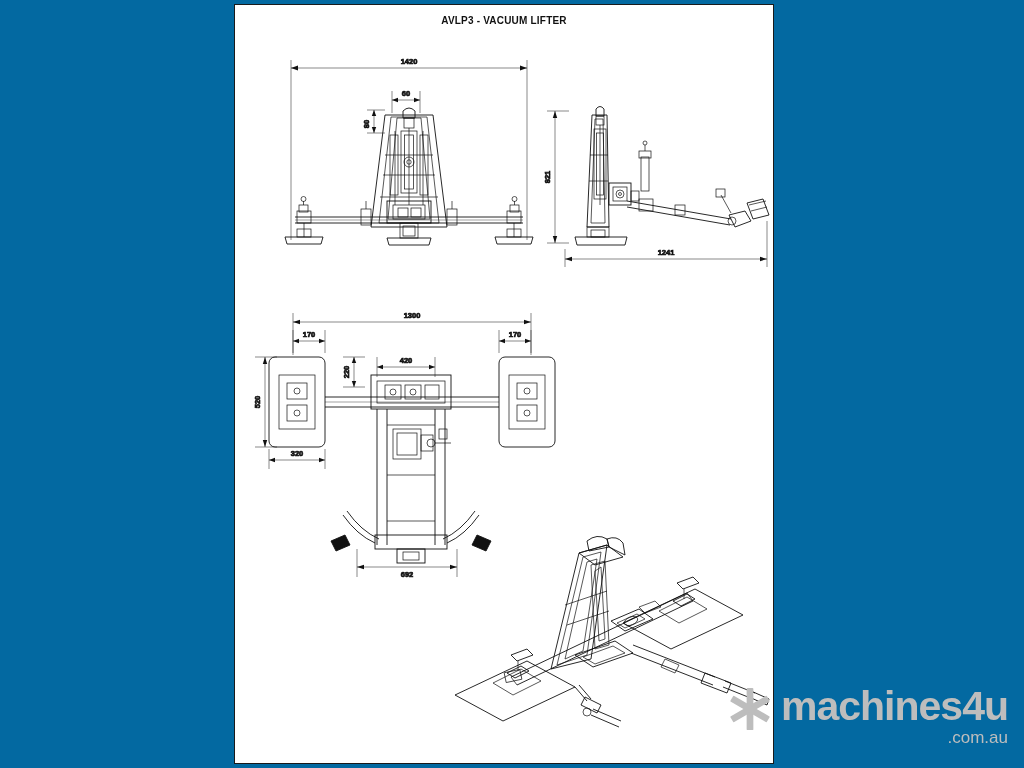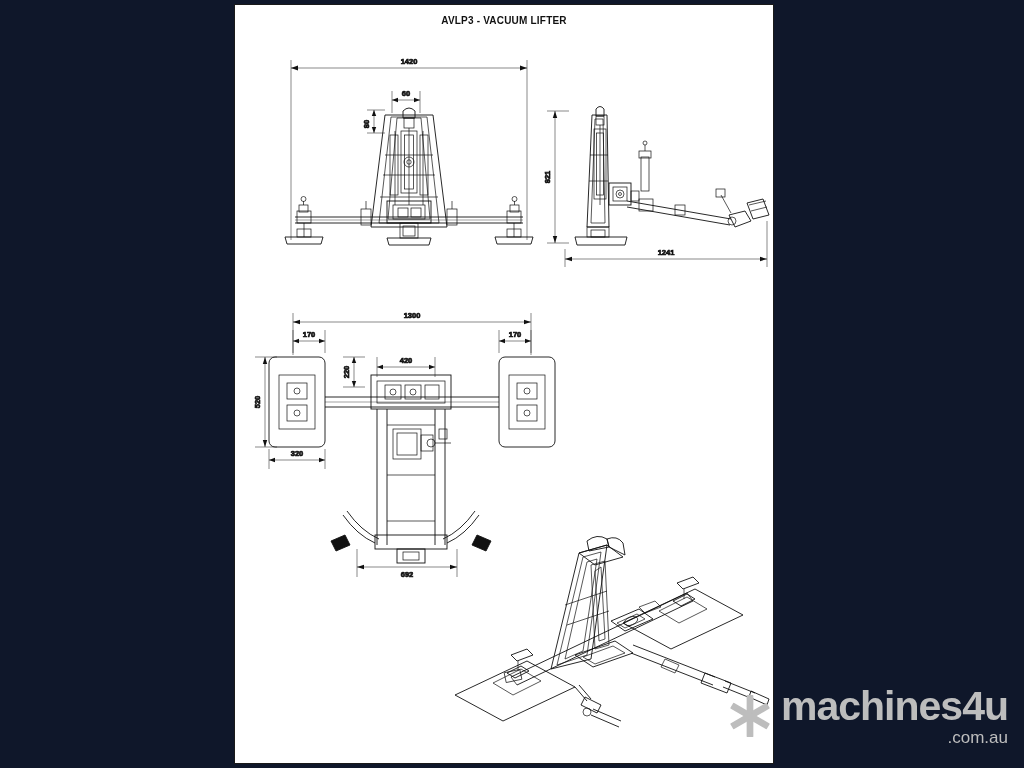--- a/index.html
+++ b/index.html
@@ -12,21 +12,21 @@
     height: 768px;
     font-family: "Liberation Sans", sans-serif;
     overflow: hidden;
     position: relative;
   }
   .page {
     position: absolute;
     left: 0; top: 0;
     width: 1024px;
     height: 768px;
-    background: #0f172a;
+    background: #0369a1;
   }
   
   .sheet {
     position: absolute;
     left: 234px;
     top: 4px;
     width: 540px;
     height: 760px;
     border: 1px solid #1a1a1a;
     background: #ffffff;
@@ -48,21 +48,21 @@
     left: 0; top: 0;
     width: 540px;
     height: 760px;
   }
   
   .brand {
     position: absolute;
     right: 16px;
     bottom: 22px;
     display: flex;
-    align-items: center;
+    align-items: flex-start;
     opacity: 1;
   }
   .brand-mark {
     width: 46px;
     height: 46px;
     margin-right: 8px;
     color: #bdbdbd;
   }
   .brand-text {
     display: flex;

